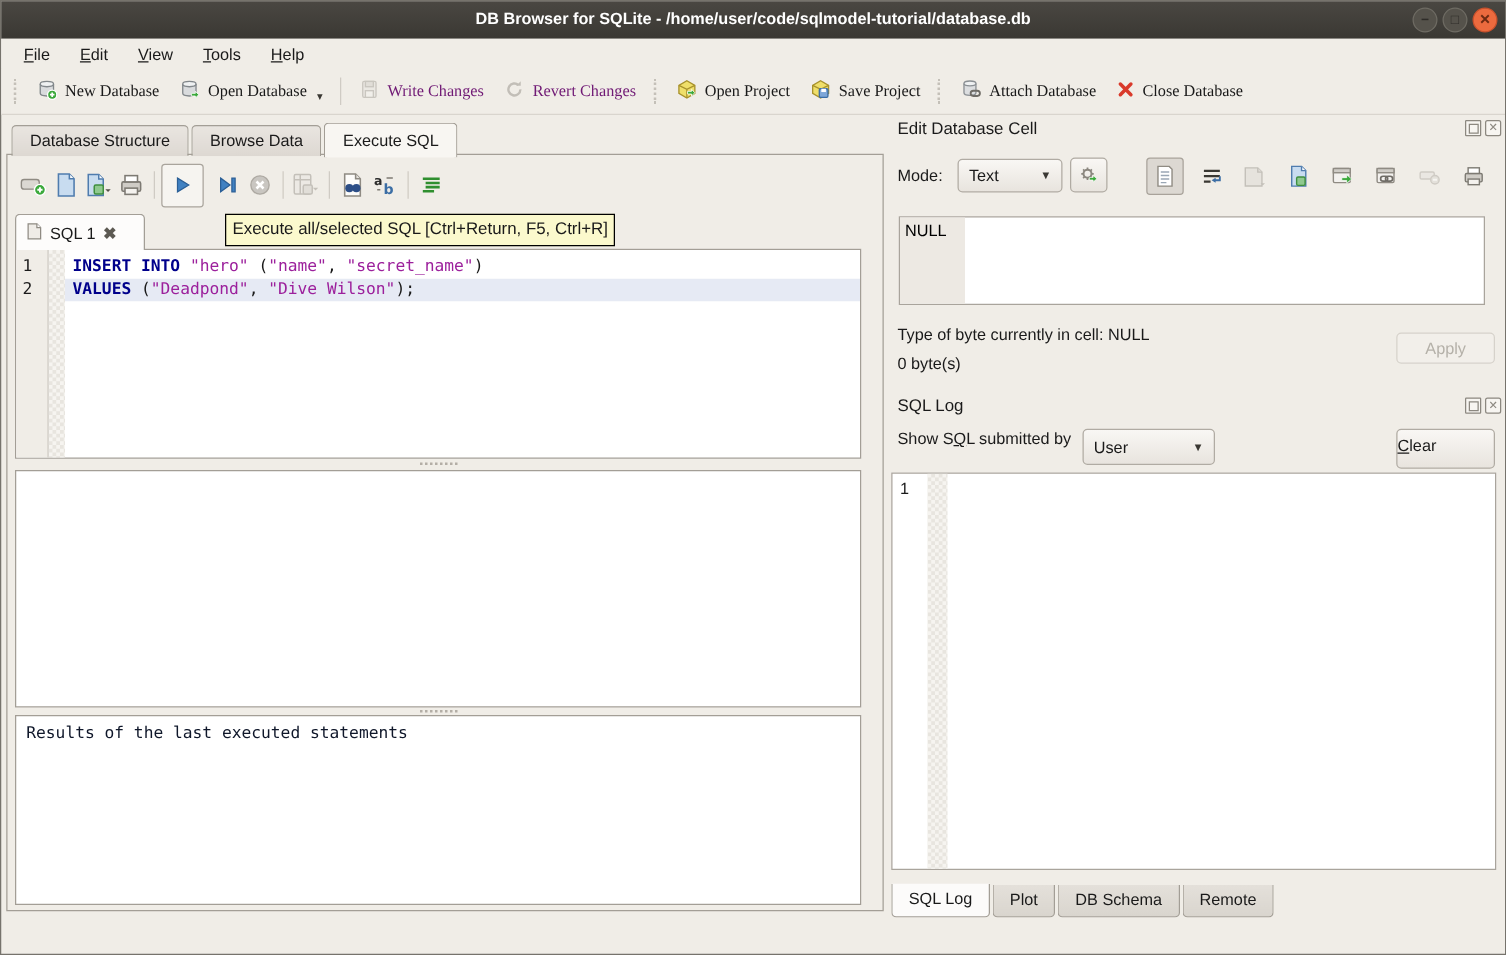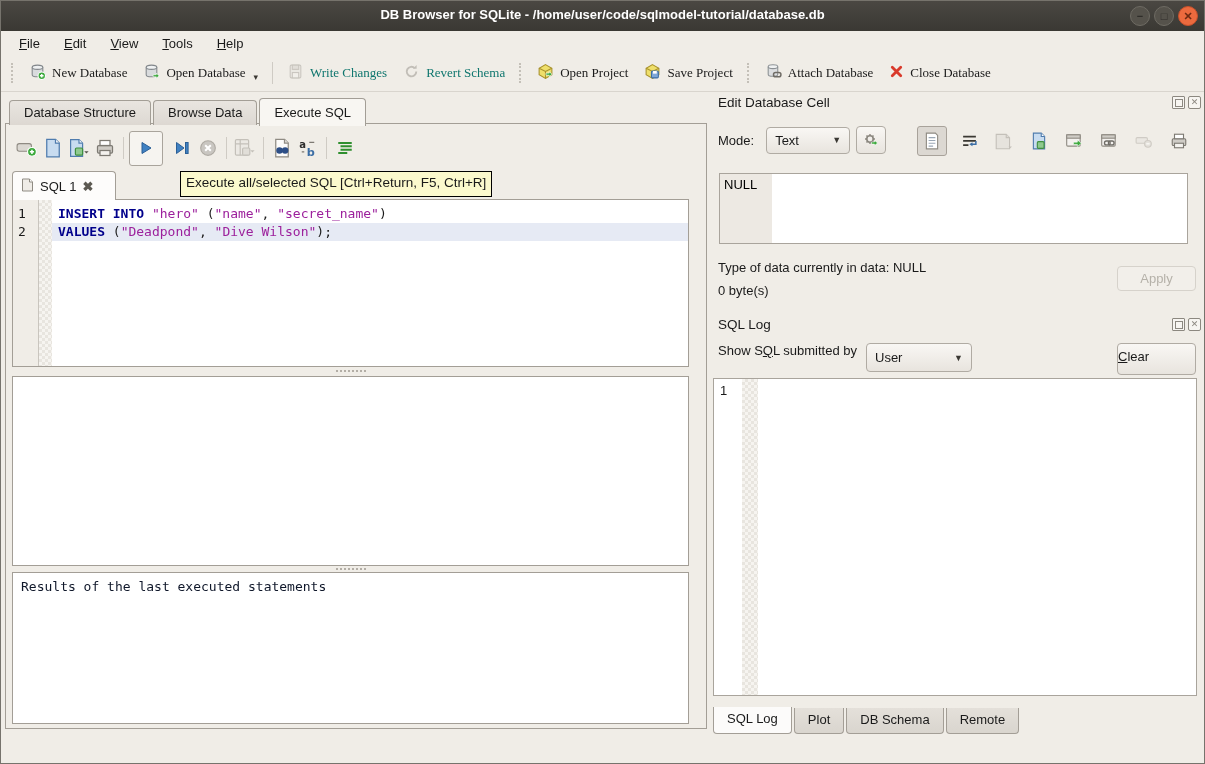--- a/index.html
+++ b/index.html
@@ -19,21 +19,21 @@
 
   
   .menubar { position:absolute; top:30px; left:0; width:100%; height:24px; background:#f0ede7; display:flex; align-items:center; padding-left:8px; }
   .menu-item { display:inline-block; padding:2px 10px; margin-right:4px; }
   .menu-item::first-letter { text-decoration:underline; }
 
   
   .toolbar { position:absolute; top:54px; left:0; width:100%; height:37px; background:#f0ede7;
     border-bottom:1px solid #d9d5ce; display:flex; align-items:center; padding:0 4px;font-family:Liberation Serif, serif; }
   .tbtn { display:flex; align-items:center; gap:6px; padding:4px 8px; white-space:nowrap; }
-  .tbtn.disabled { color:#0f766e; }
+  .tbtn.disabled { color:#701a75; }
   .tbtn svg { flex:none; }
   .grip { width:4px; height:20px; border-left:2px dotted #c4c0b8; margin:0 6px; }
   .tsep { width:1px; height:22px; background:#cfcbc4; margin:0 6px; }
   .caret { font-size:9px; color:#3a3833; margin-left:2px; align-self:flex-end; padding-bottom:2px; }
 
   
   .main { position:absolute; top:90px; left:0; width:1205px; height:645px; }
 
   
   .left-pane { position:absolute; left:0; top:0; width:710px; height:645px; }
@@ -176,21 +176,21 @@
             <rect x="5" y="2" width="6" height="4" fill="#cfccc6" stroke="#9b978f"></rect>
             <rect x="5" y="9" width="6" height="5" fill="#f4f2ee" stroke="#9b978f"></rect>
           </svg></span>
       <span>Write Changes</span>
     </div>
     <div class="tbtn disabled">
       <span class="dim"><svg width="17" height="17" viewBox="0 0 16 16">
             <path d="M12.5 8a4.5 4.5 0 1 1-1.4-3.2" fill="none" stroke="#8b877f" stroke-width="1.8"></path>
             <path d="M12.8 1.8v3.5H9.3z" fill="#8b877f"></path>
           </svg></span>
-      <span>Revert Schema</span>
+      <span>Revert Changes</span>
     </div>
     <div class="grip"></div>
     <div class="tbtn">
       <span><svg width="17" height="17" viewBox="0 0 16 16">
             <path d="M8 1.5 14 5v6L8 14.5 2 11V5z" fill="#efdf6a" stroke="#a8922c"></path>
             <path d="M2 5l6 3 6-3M8 8v6.5" fill="none" stroke="#a8922c"></path>
             <path d="M8.5 9.5h3V8l2.5 2.5L11.5 13v-1.5h-3z" fill="#3ba93b" stroke="#fff" stroke-width=".6"></path>
           </svg></span>
       <span>Open Project</span>
     </div>
@@ -431,21 +431,21 @@
               <rect x="4" y="10" width="8" height="4" fill="#f4f2ee" stroke="#7d7a73"></rect>
             </svg>
           </div>
       </div>
 
       <div class="cell-box">
         <div class="cell-null-strip"></div>
         <div class="cell-null-text">NULL</div>
       </div>
 
-      <div class="type-line">Type of data currently in data: NULL</div>
+      <div class="type-line">Type of byte currently in cell: NULL</div>
       <div class="size-line">0 byte(s)</div>
       <div class="apply-btn">Apply</div>
 
       <div class="dock-title" style="top:226px;">SQL Log</div>
       <div class="dock-icons" style="top:227px;">
         <div class="dicon float"></div>
         <div class="dicon">✕</div>
       </div>
 
       <div class="filter-row">

